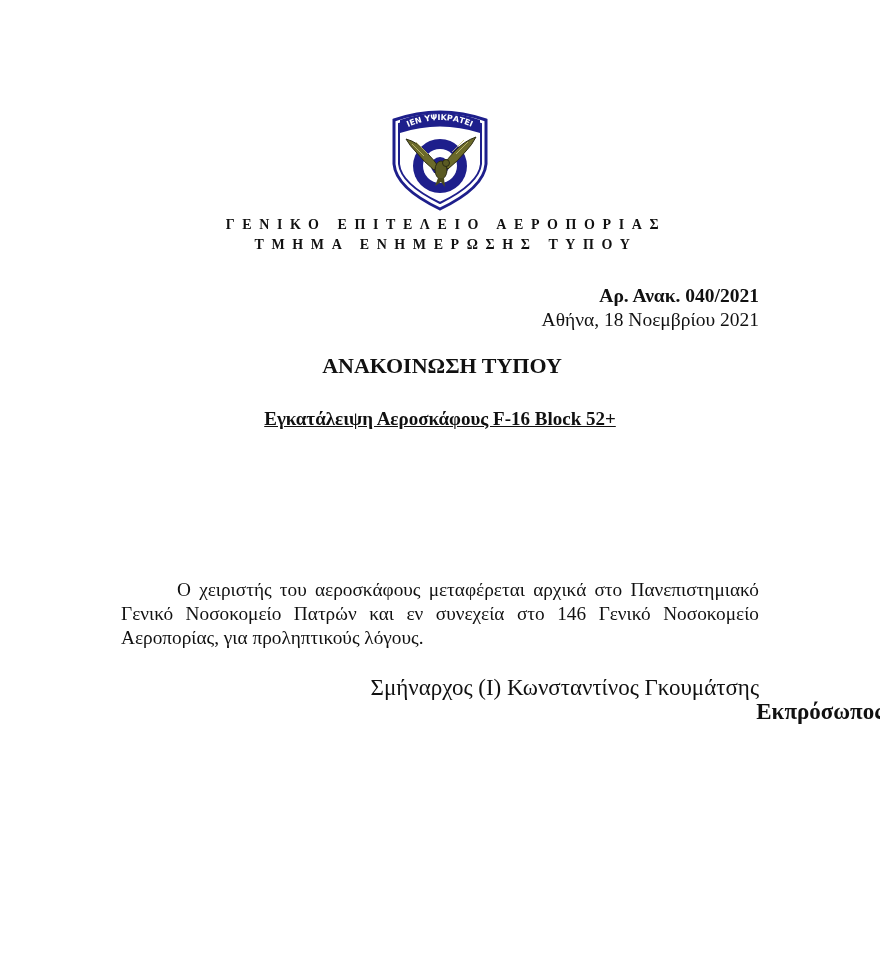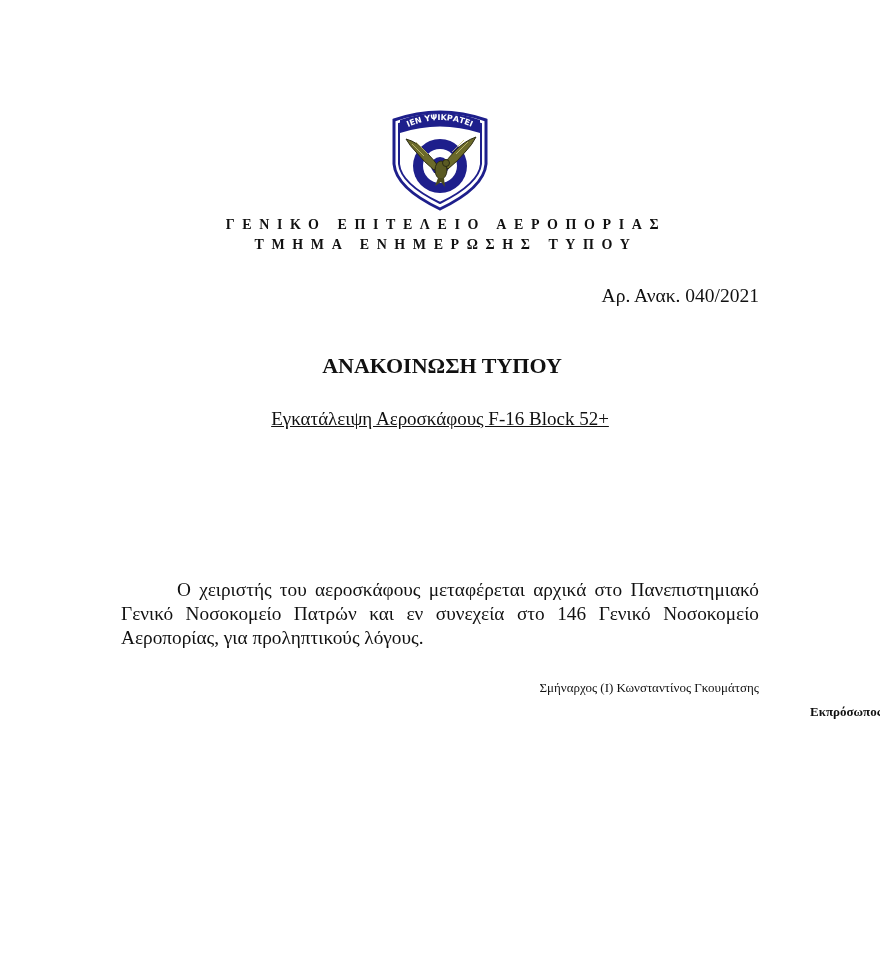--- a/index.html
+++ b/index.html
@@ -40,57 +40,57 @@
   }
   .org.line1 { top: 217px; padding-left: 6px; }
   .org.line2 { top: 237px; padding-left: 6px; }
   .ref {
     position: absolute;
     right: 121px;
     text-align: right;
     font-size: 19.5px;
     line-height: 24px;
   }
-  .ref.num  { top: 284px; }
+  .ref.num  { top: 284px; font-weight: bold; }
   .ref.date { top: 308px; }
   .title {
     position: absolute;
     top: 353px;
     left: 0;
     width: 880px;
     text-align: center;
     font-weight: bold;
     font-size: 22px;
     padding-left: 2px;
   }
   .subject {
     position: absolute;
     top: 408px;
     left: 0;
     width: 880px;
     text-align: center;
-    font-weight: normal;
+    font-weight: bold;
     font-size: 19px;
     text-decoration: underline;
   }
   .para {
     position: absolute;
     left: 121px;
     width: 638px;
     font-size: 19.3px;
     line-height: 24px;
     text-align: justify;
     text-indent: 56px;
     margin: 0;
   }
   .para.p1 { top: 458px; }
   .para.p2 { top: 578px; }
   .sig {
     position: absolute;
-    font-size: 13px;
+    font-size: 23px;
     line-height: 24px;
     white-space: nowrap;
   }
   .sig.name  { top: 676px; right: 121px; }
   .sig.title { top: 700px; left: 438px; }
 </style>
 </head>
 <body>
 
 <div class="page">
@@ -122,20 +122,21 @@
       <path d="M50 72 L47 80 L53 76 L57 81 L56 72 Z" fill="#4a4a1c"></path>
 
       <path d="M24 38 L36 50 M28 36 L40 48 M80 36 L68 48 M76 34 L64 46" stroke="#c8c47a" stroke-width="0.8"></path>
     </svg>
   </div>
 
   <div class="org line1">ΓΕΝΙΚΟ ΕΠΙΤΕΛΕΙΟ ΑΕΡΟΠΟΡΙΑΣ</div>
   <div class="org line2">ΤΜΗΜΑ ΕΝΗΜΕΡΩΣΗΣ ΤΥΠΟΥ</div>
 
   <div class="ref num">Αρ. Ανακ. 040/2021</div>
+  <div class="ref date">Αθήνα, 18 Νοεμβρίου 2021</div>
 
   <div class="title">ΑΝΑΚΟΙΝΩΣΗ ΤΥΠΟΥ</div>
   <div class="subject">Εγκατάλειψη Αεροσκάφους F-16 Block 52+</div>
 
   <p class="para p2">Ο χειριστής του αεροσκάφους μεταφέρεται αρχικά στο Πανεπιστημιακό Γενικό Νοσοκομείο Πατρών και εν συνεχεία στο 146 Γενικό Νοσοκομείο Αεροπορίας, για προληπτικούς λόγους.</p>
 
   <div class="sig name">Σμήναρχος (Ι) Κωνσταντίνος Γκουμάτσης</div>
   <div class="sig title">Εκπρόσωπος Τύπου ΓΕΑ</div>
 
 </div>

